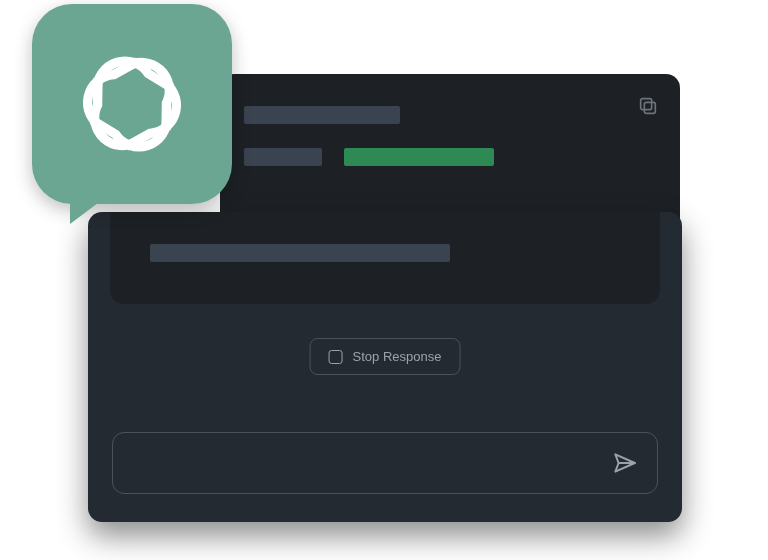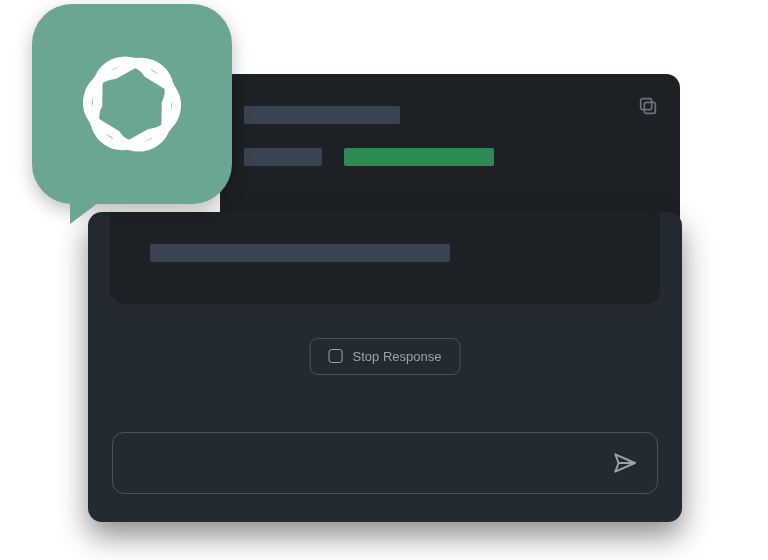--- a/index.html
+++ b/index.html
@@ -75,20 +75,21 @@
       left: 50%;
       transform: translateX(-50%);
       top: 126px;
       border: 1.5px solid #4a525c;
       background: transparent;
       color: #9aa3ad;
       font-size: 13px;
       padding: 10px 18px;
       border-radius: 8px;
       display: flex;
+      align-items: center;
       gap: 10px;
       cursor: pointer;
     }
     .stop-square {
       width: 14px; height: 14px;
       border: 1.5px solid #9aa3ad;
       border-radius: 3px;
     }
 
     

